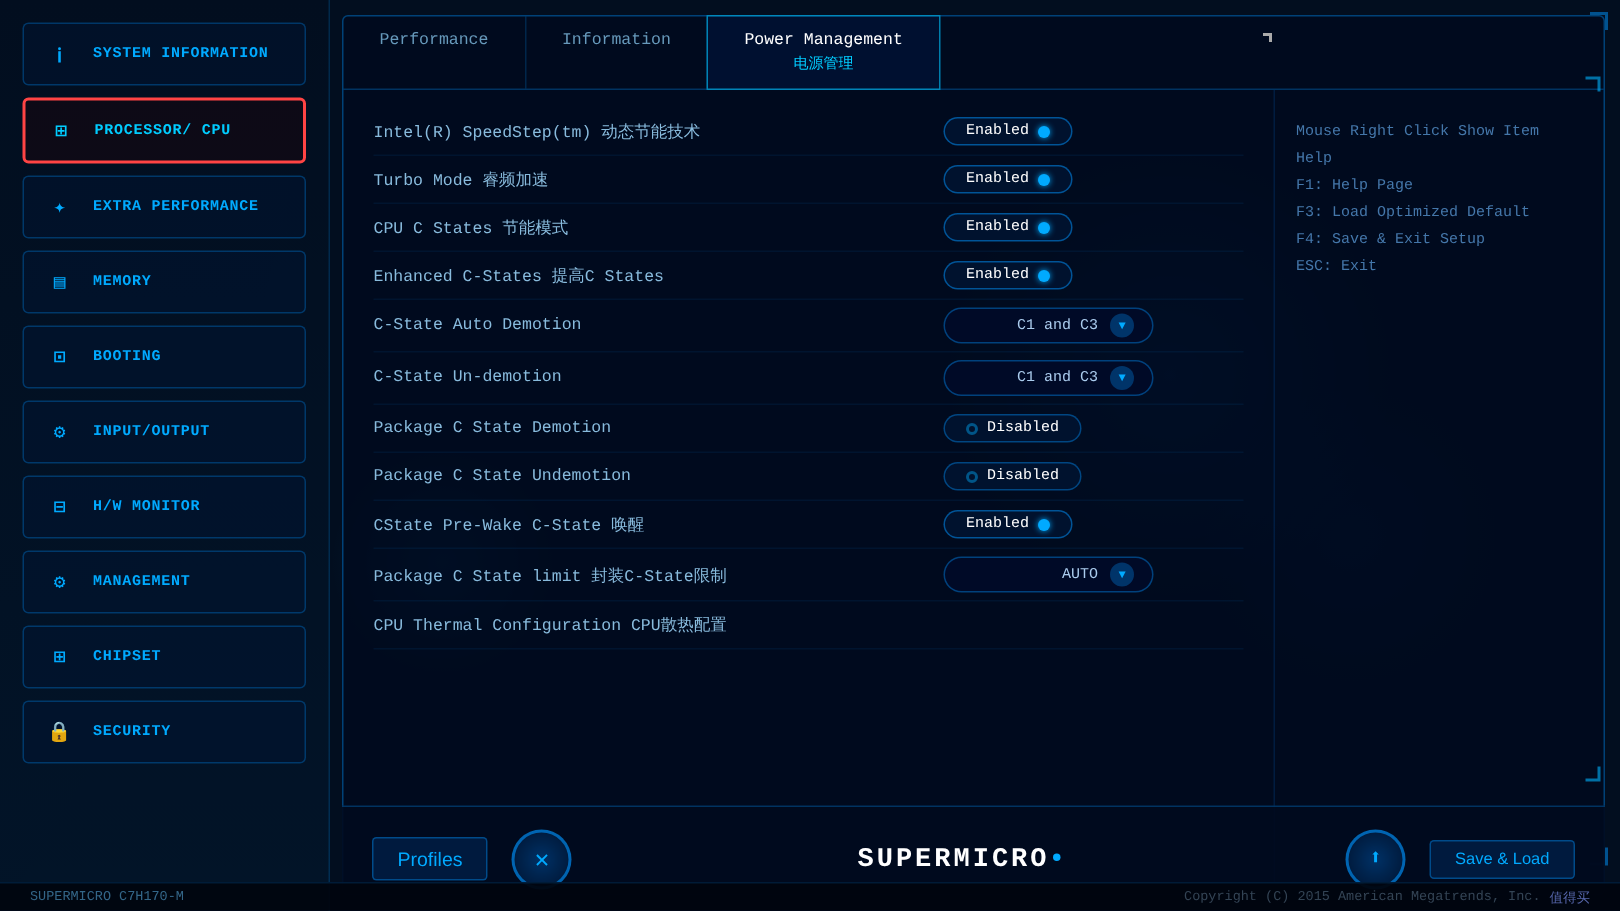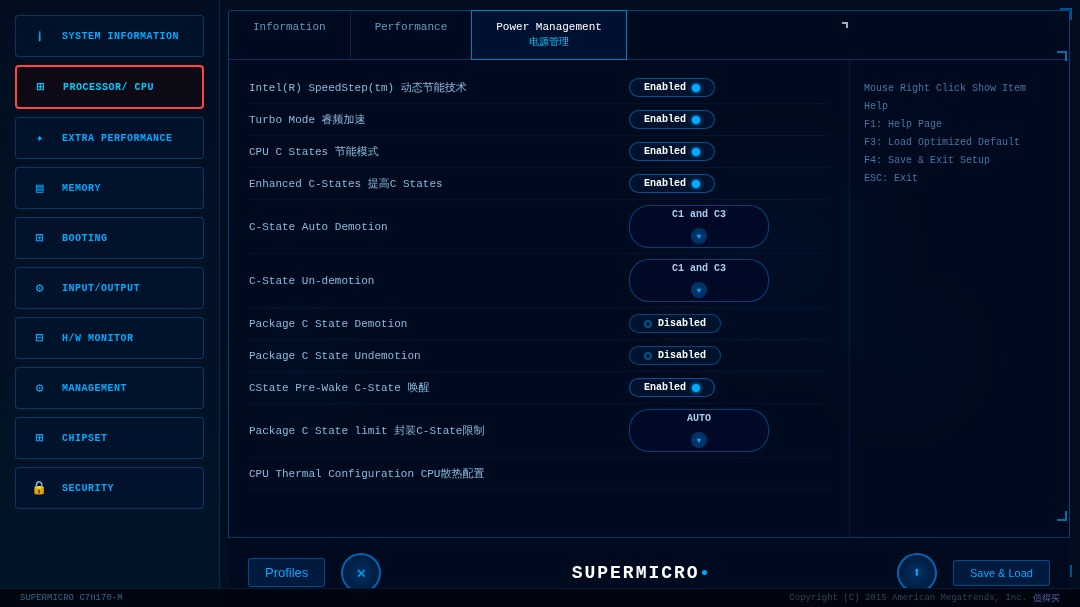--- a/index.html
+++ b/index.html
@@ -151,21 +151,20 @@
       font-size: 11px;
       flex: 1;
     }
 
     .setting-control {
       display: flex;
       align-items: center;
       gap: 4px;
       min-width: 200px;
       justify-content: flex-start;
-      font-weight: bold;
     }
 
     .badge-enabled {
       background: rgba(0,20,50,0.8);
       border: 1px solid rgba(0,150,255,0.5);
       border-radius: 20px;
       padding: 3px 14px;
       color: #ffffff;
       font-size: 10px;
       display: flex;
@@ -204,22 +203,21 @@
       background: rgba(0,10,40,0.9);
       border: 1px solid rgba(0,150,255,0.4);
       border-radius: 20px;
       padding: 3px 12px;
       color: #aaccee;
       font-size: 10px;
       display: flex;
       align-items: center;
       gap: 8px;
       min-width: 140px;
-      justify-content: space-between;
-      flex-direction: column;
+      justify-content: flex-end;
     }
 
     .dropdown-arrow {
       width: 16px;
       height: 16px;
       background: rgba(0,80,150,0.6);
       border-radius: 50%;
       display: flex;
       align-items: center;
       justify-content: center;
@@ -437,25 +435,25 @@
     <span class="icon" style="font-size:13px;">🔒</span>
     <span style="font-size:10px; letter-spacing:0.5px;">SECURITY</span>
   </div>
   </div>
 
 <div class="main">
 
   <div class="tabs">
 
   <div class="tab">
+    <div>Performance</div>
+
+  </div>
+      <div class="tab">
     <div>Information</div>
-
-  </div>
-      <div class="tab">
-    <div>Performance</div>
 
   </div>
       <div class="tab active">
     <div>Power Management</div>
     <div class="tab-sub">电源管理</div>
   </div>
     </div>
 
   <div class="content">
     <div class="settings-panel">

